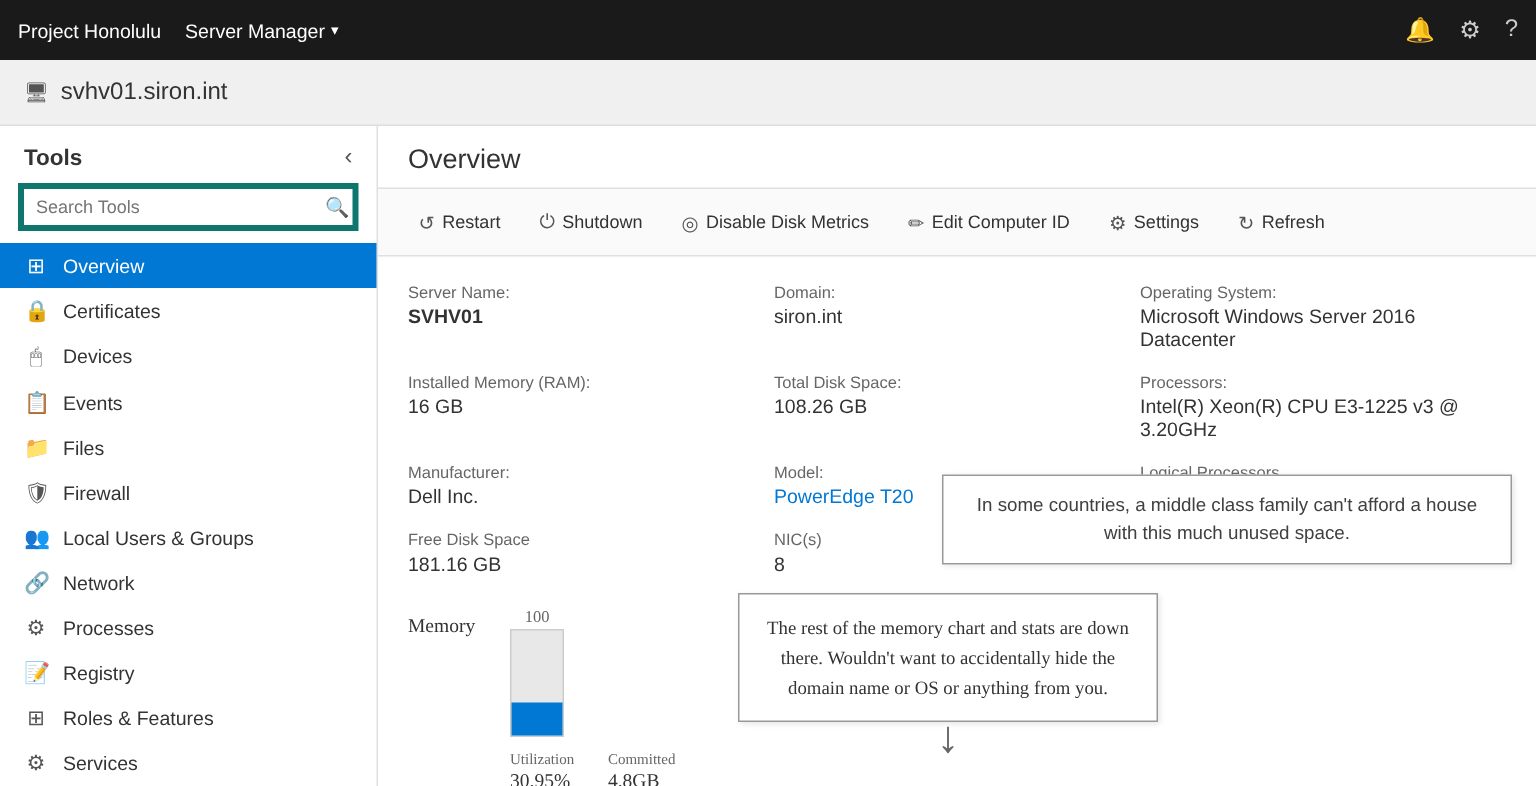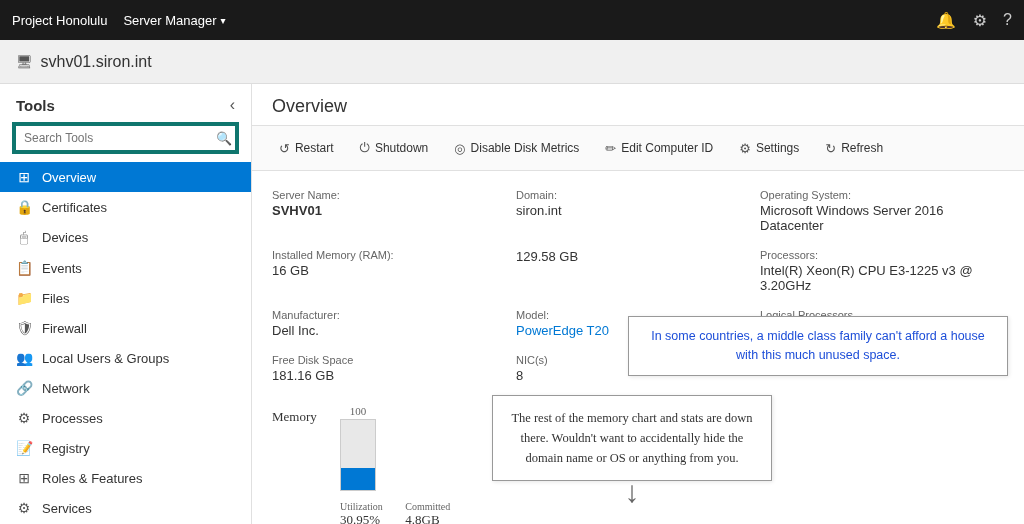--- a/index.html
+++ b/index.html
@@ -280,21 +280,22 @@
         <div class="info-cell">
           <div class="info-label">Operating System:</div>
           <div class="info-value">Microsoft Windows Server 2016 Datacenter</div>
         </div>
 
         <div class="info-cell">
           <div class="info-label">Installed Memory (RAM):</div>
           <div class="info-value">16 GB</div>
         </div>
         <div class="info-cell">
-          <div class="info-value">129.58 GB</div>
+          <div class="info-label">Total Disk Space:</div>
+          <div class="info-value">108.26 GB</div>
         </div>
         <div class="info-cell">
           <div class="info-label">Processors:</div>
           <div class="info-value">Intel(R) Xeon(R) CPU E3-1225 v3 @ 3.20GHz</div>
         </div>
 
         <div class="info-cell">
           <div class="info-label">Manufacturer:</div>
           <div class="info-value">Dell Inc.</div>
         </div>
@@ -314,21 +315,21 @@
         <div class="info-cell">
           <div class="info-label">NIC(s)</div>
           <div class="info-value">8</div>
         </div>
         <div class="info-cell">
           
         </div>
       </div>
 
       <div style="position:absolute; top:145px; right:16px; z-index:10;">
-        <div style="background:#fff; border:1.5px solid #999; padding:10px 14px; font-size:12.5px; color:#1d4ed8; line-height:1.5; text-align:center; max-width:380px; box-shadow:1px 1px 4px rgba(0,0,0,0.1);">
+        <div style="background:#fff; border:1.5px solid #999; padding:10px 14px; font-size:12.5px; color:#404040; line-height:1.5; text-align:center; max-width:380px; box-shadow:1px 1px 4px rgba(0,0,0,0.1);">
           <span>In some countries, a middle class family can't afford a house with this much unused space.</span>
         </div>
       </div>
 
       <div style="display:flex; align-items:flex-start; gap:8px; margin-top:4px; position:relative;font-family:Liberation Serif, serif;">
         <div style="font-size:13px; color:#333; font-weight:500; min-width:60px; padding-top:4px;">Memory</div>
 
         <div style="display:flex; gap:8px; align-items:flex-start;flex-direction:column;">
 
           <div style="display:flex; flex-direction:column; align-items:center;">

